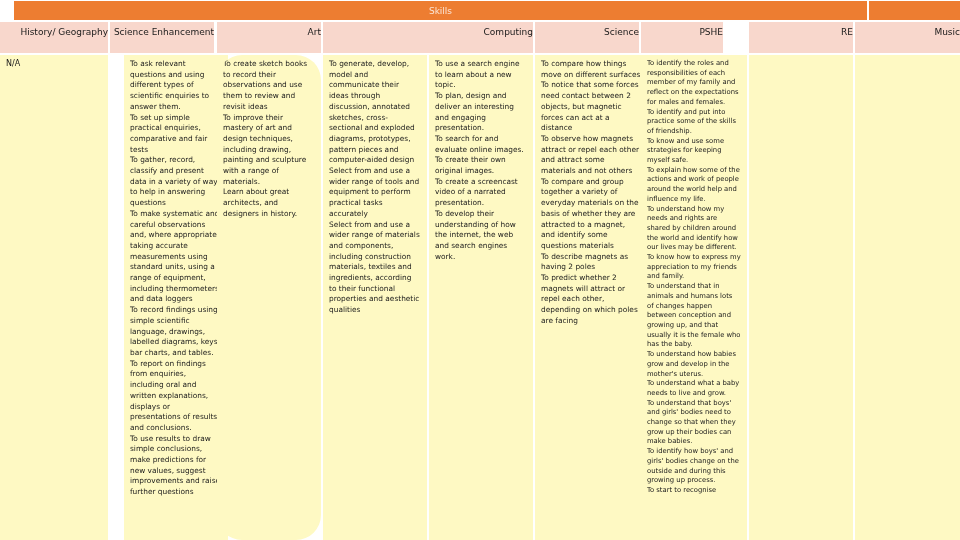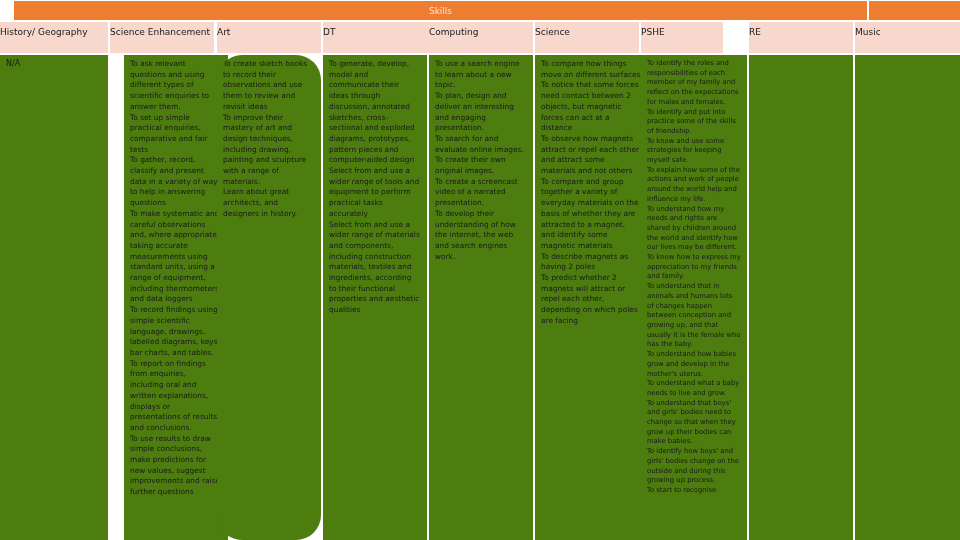--- a/index.html
+++ b/index.html
@@ -34,31 +34,31 @@
       margin-left: 14px;
     }
     .banner.main { left: 0; width: 853px; }
     .banner.extra { left: 855px; width: 105px; }
     .hcell {
       position: absolute;
       top: 22px;
       height: 31px;
       background: #f8d7cc;
       font-size: 9px;
-      text-align: left;
+      text-align: right;
       padding-top: 4px;
       box-sizing: border-box;
       line-height: 12px;
       color: #1a1a1a;
     }
     .bcell {
       position: absolute;
       top: 55px;
       height: 485px;
-      background: #4d7c0f;
+      background: #fef9c3;
       font-size: 7.4px;
       line-height: 10.7px;
       padding: 4px 6px 0 6px;
       box-sizing: border-box;
       overflow: hidden;
       color: #1a1a1a;
     }
     .bcell.pshe {
       font-size: 6.8px;
       line-height: 9.7px;
@@ -116,21 +116,21 @@
     <span class="line">To search for and evaluate online images.</span>
     <span class="line">To create their own original images.</span>
     <span class="line">To create a screencast video of a narrated presentation.</span>
     <span class="line">To develop their understanding of how the internet, the web and search engines work.</span>
   </div>
 
   <div class="bcell" style="left:535px;width:112px;">
     <span class="line">To compare how things move on different surfaces</span>
     <span class="line">To notice that some forces need contact between 2 objects, but magnetic forces can act at a distance</span>
     <span class="line">To observe how magnets attract or repel each other and attract some materials and not others</span>
-    <span class="line">To compare and group together a variety of everyday materials on the basis of whether they are attracted to a magnet, and identify some magnetic materials</span>
+    <span class="line">To compare and group together a variety of everyday materials on the basis of whether they are attracted to a magnet, and identify some questions materials</span>
     <span class="line">To describe magnets as having 2 poles</span>
     <span class="line">To predict whether 2 magnets will attract or repel each other, depending on which poles are facing</span>
   </div>
 
   <div class="bcell pshe" style="left:641px;width:106px;">
     <span class="line">To identify the roles and responsibilities of each member of my family and reflect on the expectations for males and females.</span>
     <span class="line">To identify and put into practice some of the skills of friendship.</span>
     <span class="line">To know and use some strategies for keeping myself safe.</span>
     <span class="line">To explain how some of the actions and work of people around the world help and influence my life.</span>
     <span class="line">To understand how my needs and rights are shared by children around the world and identify how our lives may be different.</span>

